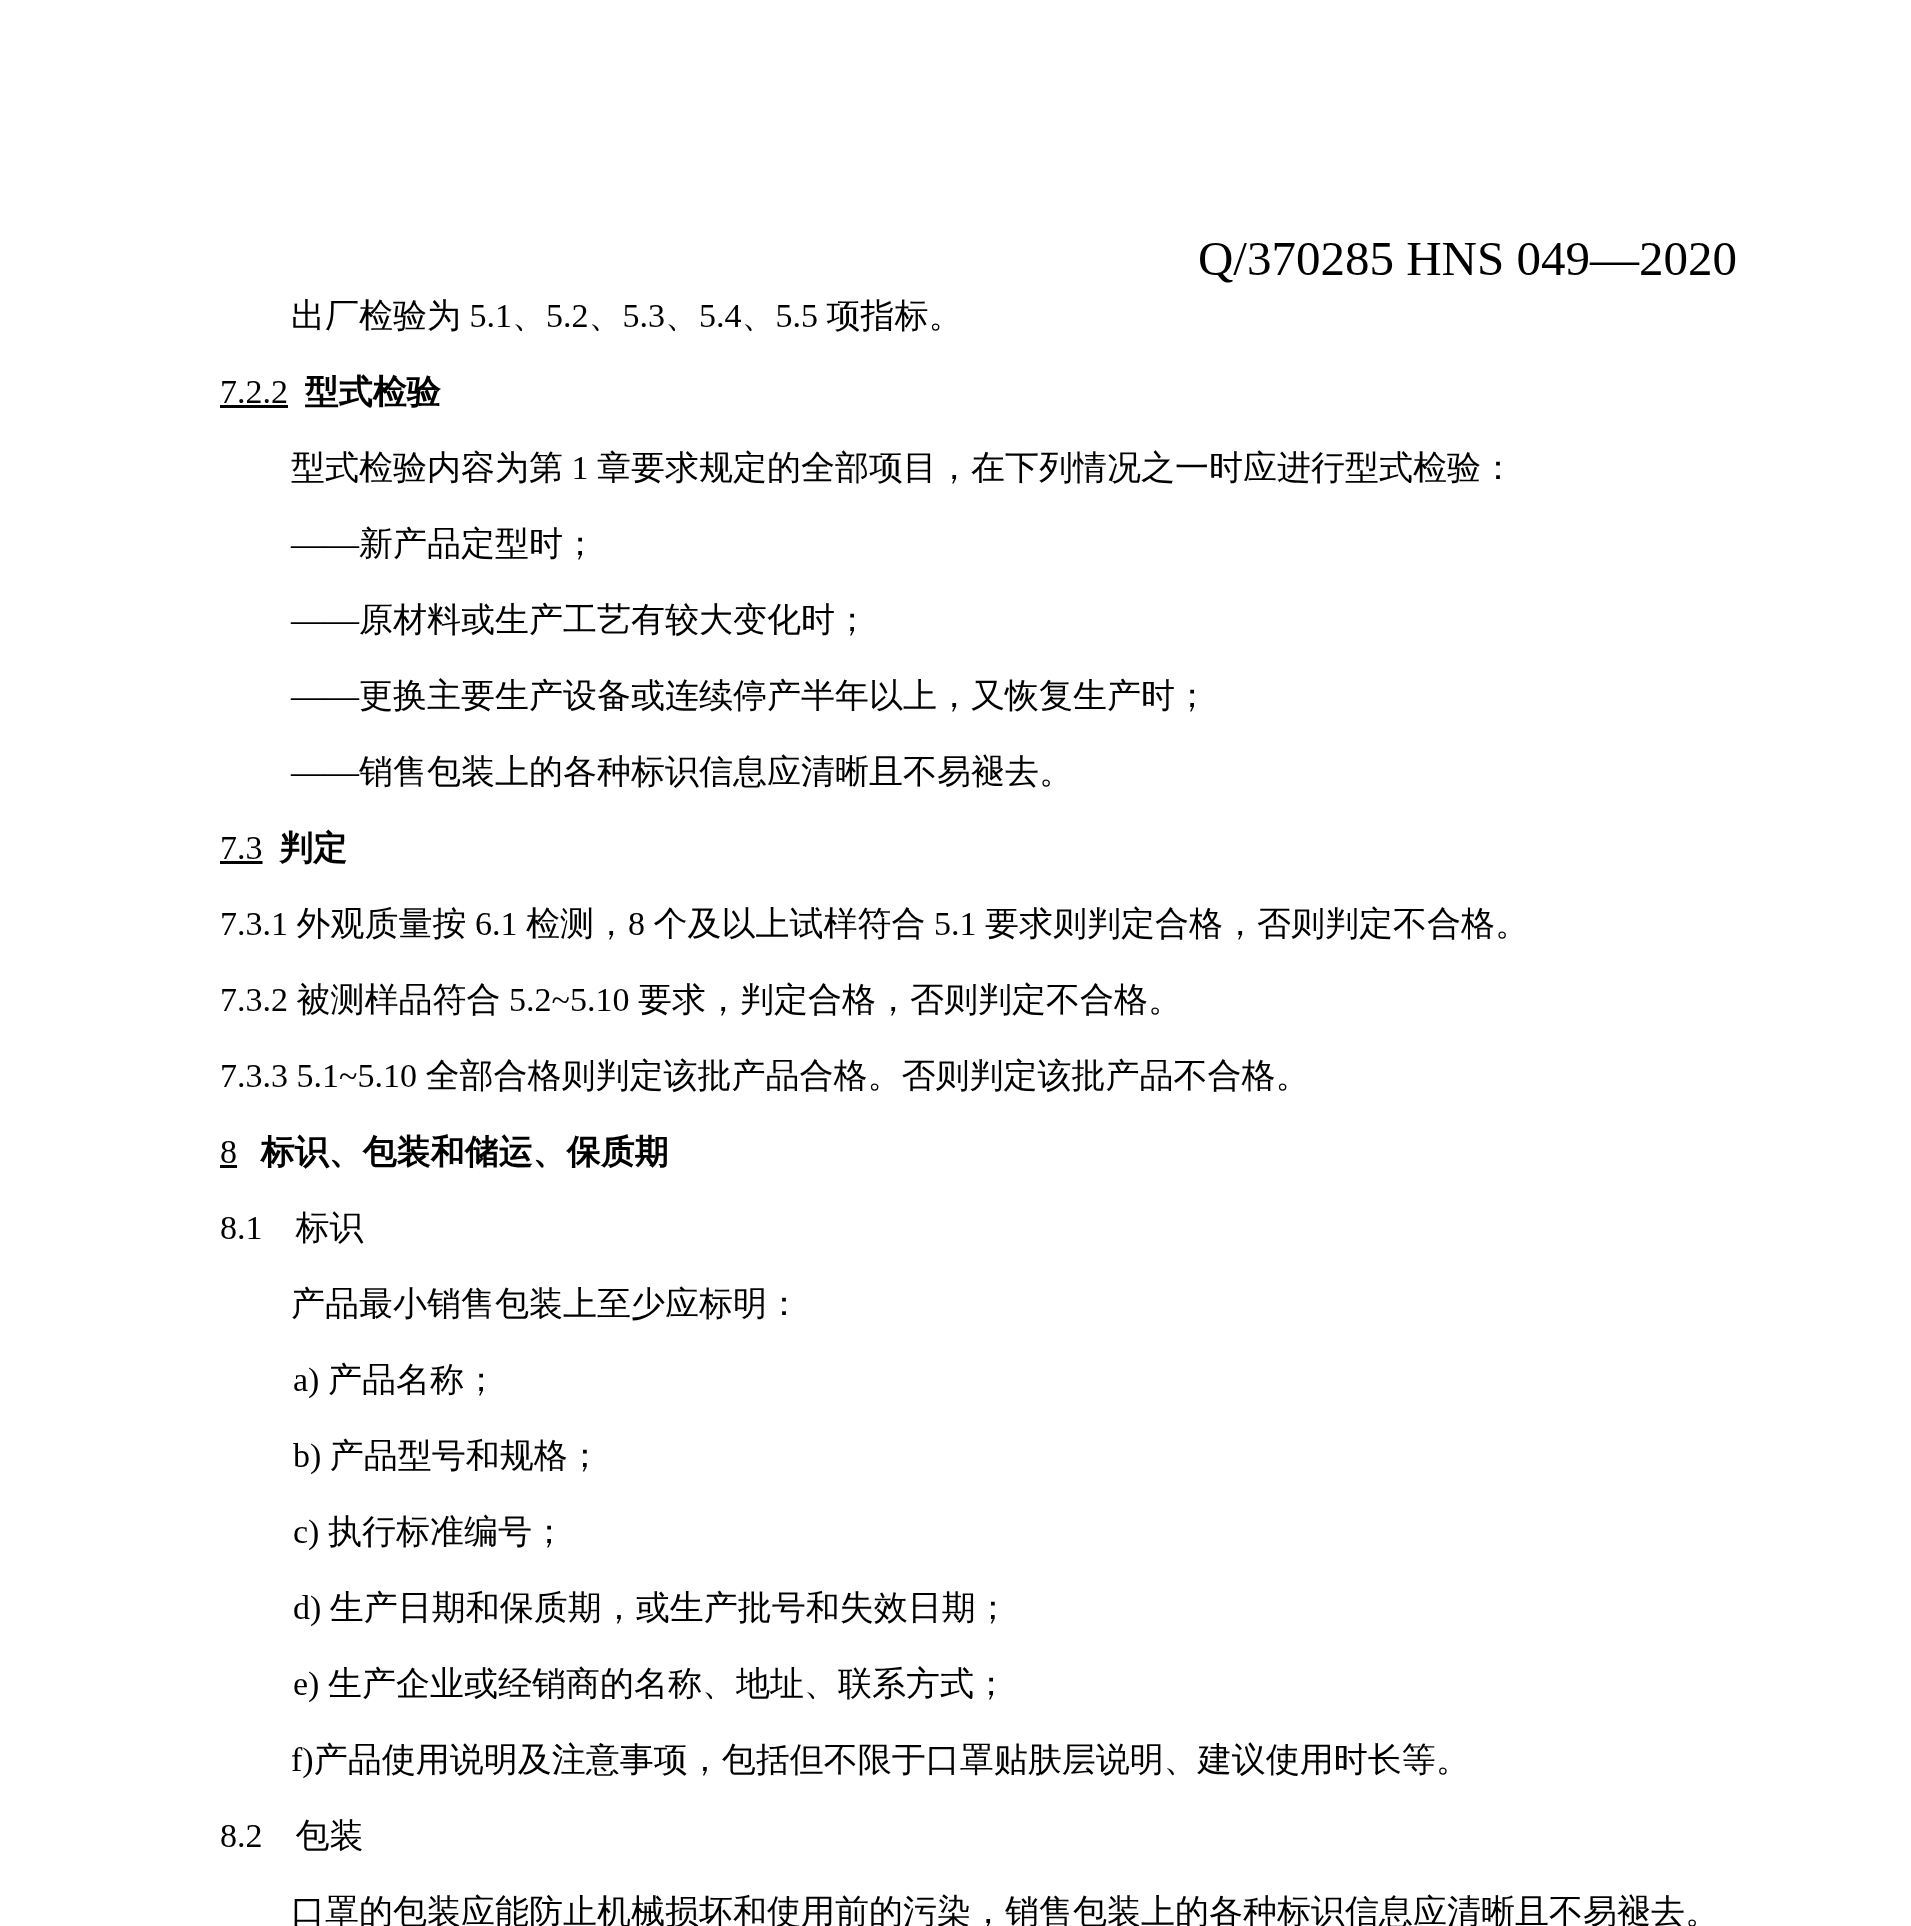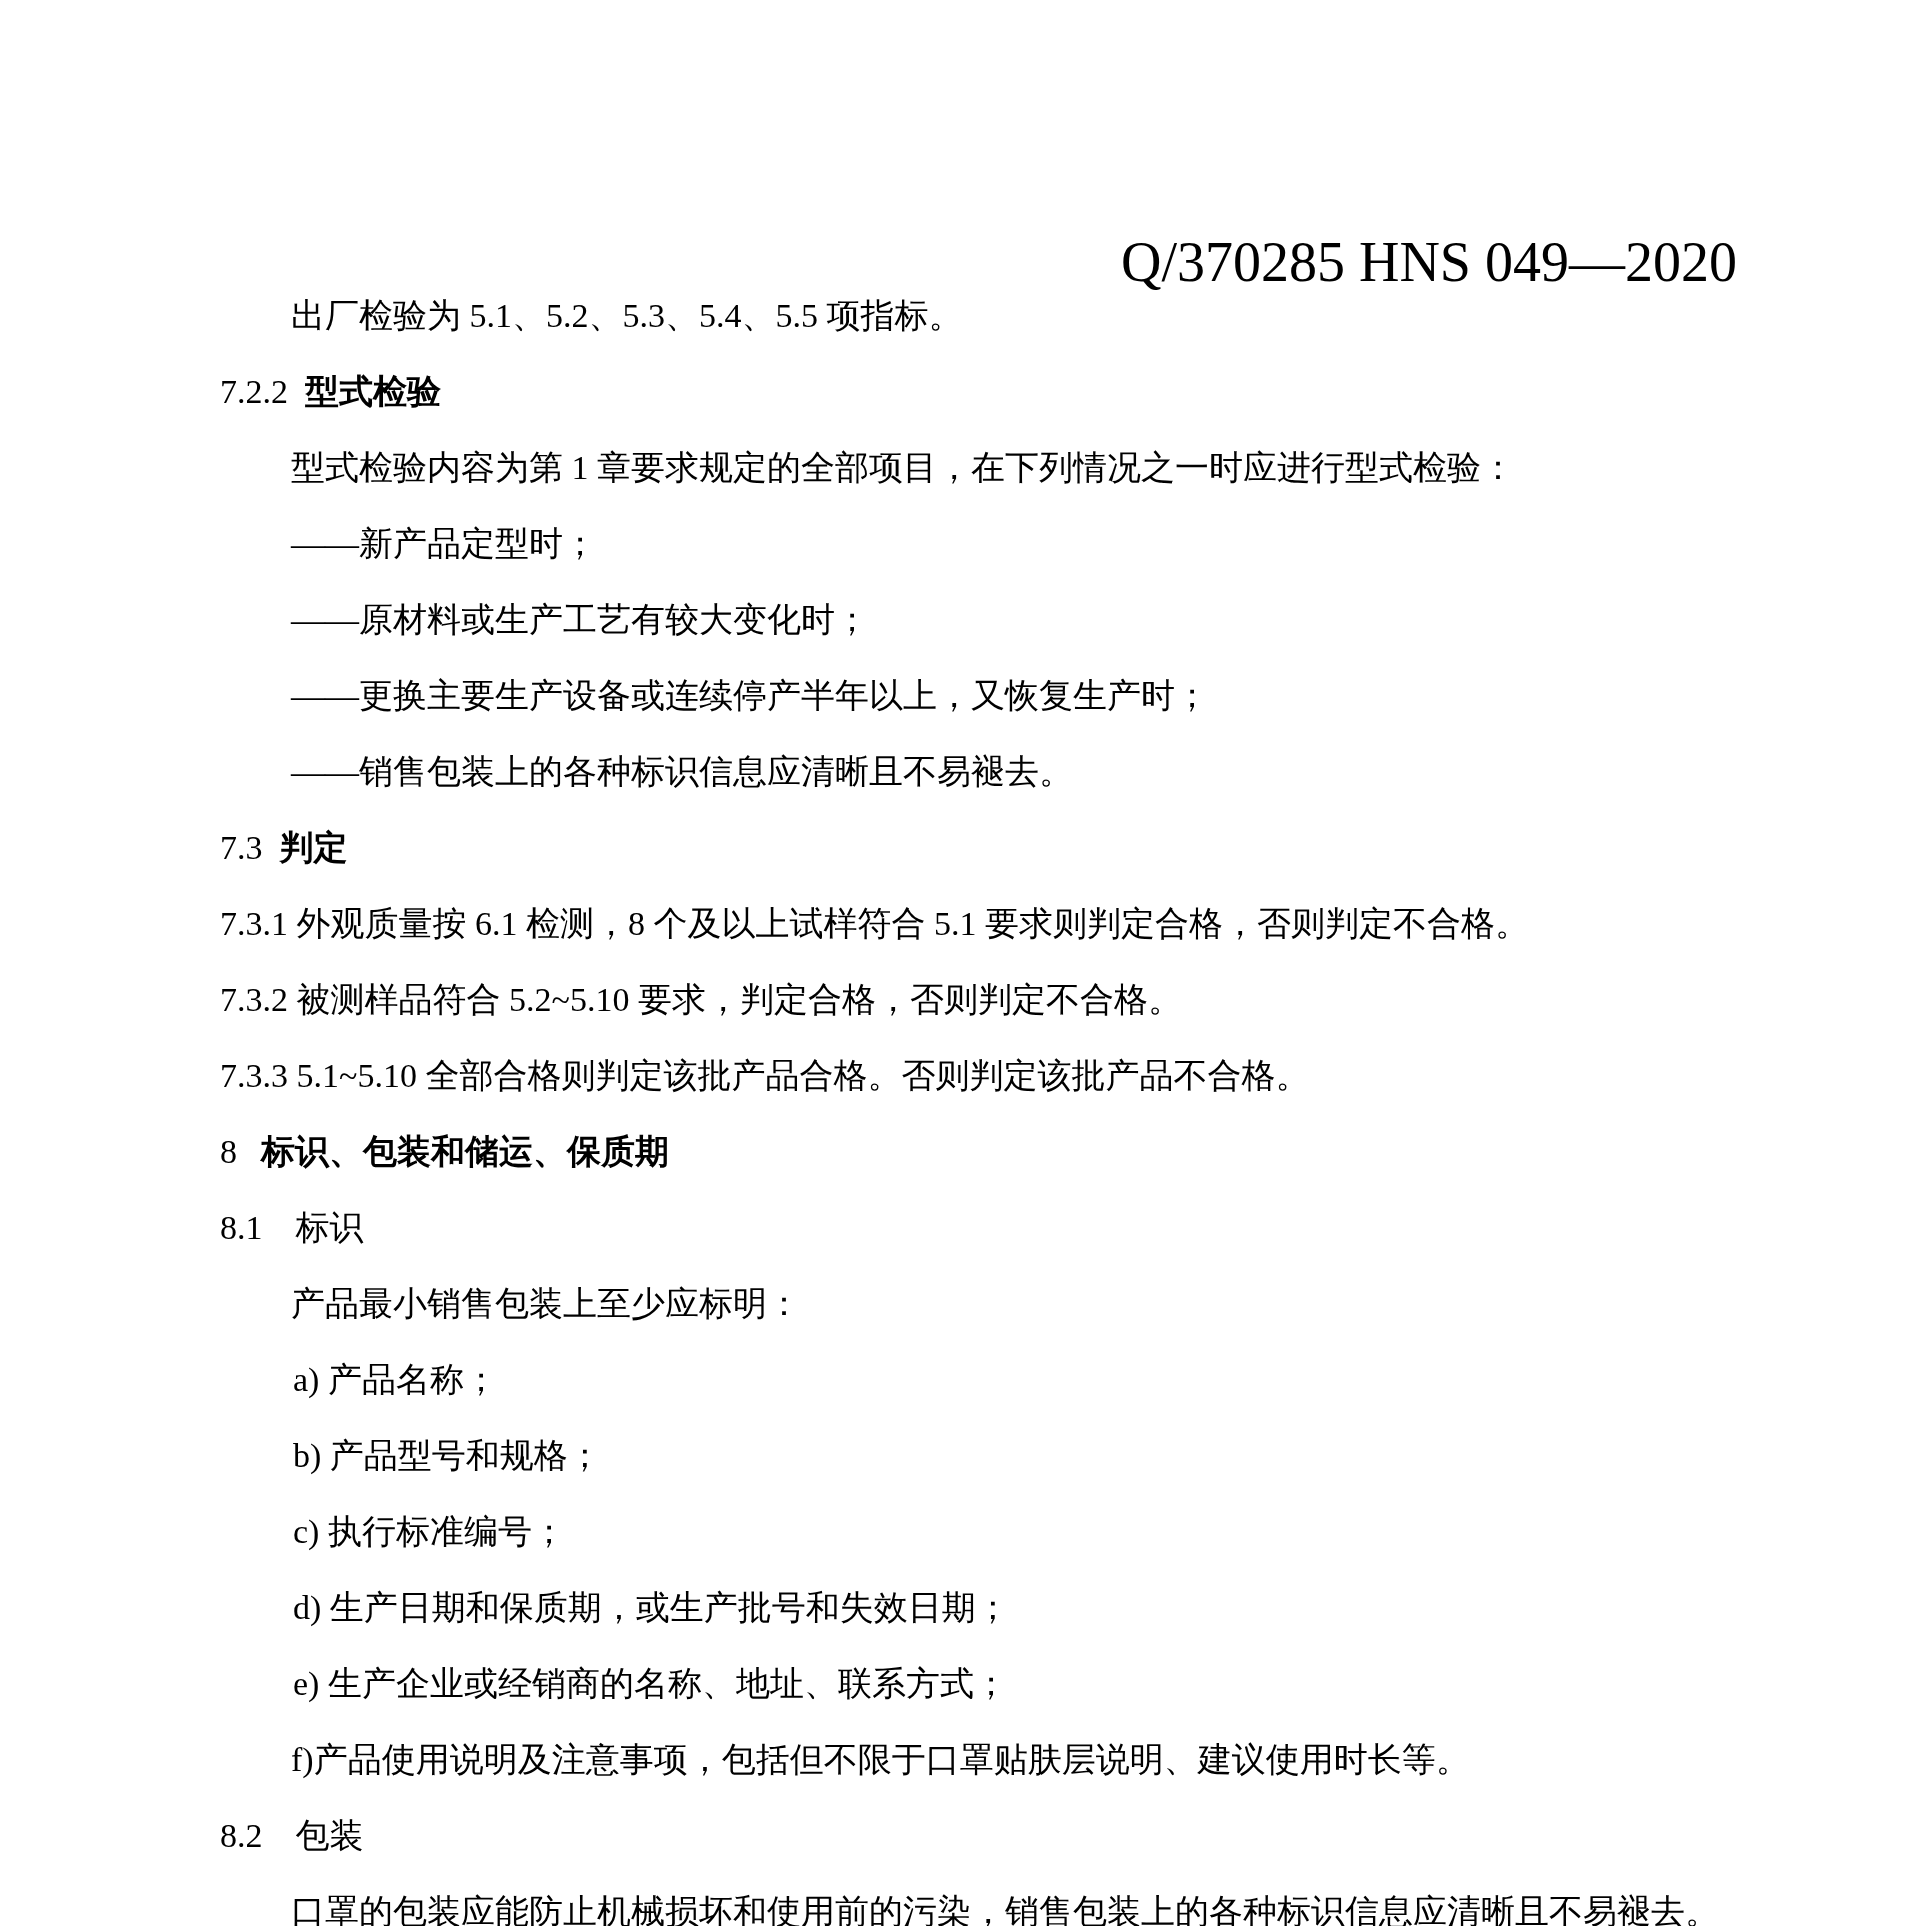--- a/index.html
+++ b/index.html
@@ -7,39 +7,39 @@
     position:relative;
     width:1911px;height:2703px;
     background:#ffffff;
     font-family:"Liberation Serif", serif;
     color:#000;
     overflow:hidden;
   }
   .doc-header{
     position:absolute;
     top:230px;right:174px;
-    font-size:56px;
+    font-size:49px;
     white-space:nowrap;
   }
   .content{
     position:absolute;
     left:220px;top:278px;
     width:1537px;
   }
   .line{
     height:76px;
     display:flex;
     align-items:center;
     white-space:nowrap;
     font-size:34px;
     line-height:1;
   }
   .body-indent{padding-left:71px;}
   .list-item{padding-left:73px;}
-  .heading .num{font-weight:normal;}
+  .heading .num{font-weight:normal;text-decoration:underline;}
   .heading .title{font-weight:bold;margin-left:17px;}
   .subheading .num{font-weight:normal;}
   .subheading .title{font-weight:normal;margin-left:33px;}
   
   .content .line:nth-child(12) .title{margin-left:24px;}
   
   .content .line:nth-child(25){height:58px;}
   .content .line:nth-child(26){height:66px;}
   .content .line:nth-child(27){height:73px;}
 </style>

